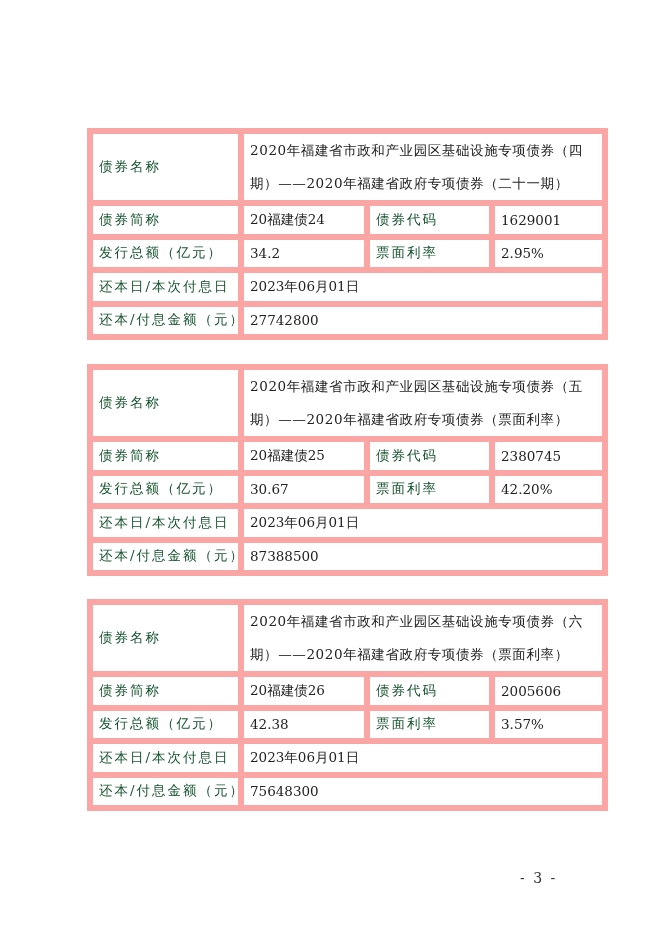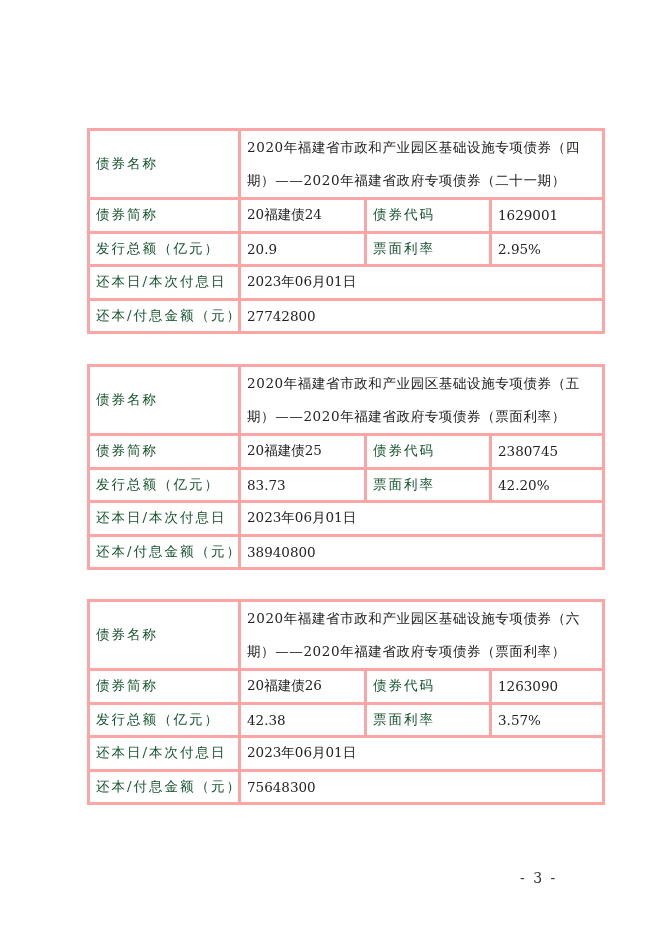--- a/index.html
+++ b/index.html
@@ -16,21 +16,21 @@
       color: #222;
     }
     .bond-table {
       position: absolute;
       left: 87px;
       width: 515px;
       border-collapse: collapse;
       table-layout: fixed;
     }
     .bond-table td {
-      border: 3px solid #fca5a5;
+      border: 6px solid #fca5a5;
       padding: 0 0 0 6px;
       font-size: 13.5px;
       vertical-align: middle;
       white-space: nowrap;
       overflow: hidden;
     }
     .bond-table td.label {
       letter-spacing: 2px;
       color: #14532d;
     }
@@ -72,21 +72,21 @@
     <td class="name-value" colspan="3">2020年福建省市政和产业园区基础设施专项债券（四期）——2020年福建省政府专项债券（二十一期）</td>
   </tr>
   <tr class="row-std">
     <td class="label">债券简称</td>
     <td>20福建债24</td>
     <td class="label">债券代码</td>
     <td>1629001</td>
   </tr>
   <tr class="row-std">
     <td class="label">发行总额（亿元）</td>
-    <td>20.9</td>
+    <td>34.2</td>
     <td class="label">票面利率</td>
     <td>2.95%</td>
   </tr>
   <tr class="row-std">
     <td class="label">还本日/本次付息日</td>
     <td colspan="3">2023年06月01日</td>
   </tr>
   <tr class="row-std">
     <td class="label">还本/付息金额（元）</td>
     <td colspan="3">27742800</td>
@@ -107,52 +107,52 @@
     <td class="name-value" colspan="3">2020年福建省市政和产业园区基础设施专项债券（五期）——2020年福建省政府专项债券（票面利率）</td>
   </tr>
   <tr class="row-std">
     <td class="label">债券简称</td>
     <td>20福建债25</td>
     <td class="label">债券代码</td>
     <td>2380745</td>
   </tr>
   <tr class="row-std">
     <td class="label">发行总额（亿元）</td>
-    <td>83.73</td>
+    <td>30.67</td>
     <td class="label">票面利率</td>
     <td>42.20%</td>
   </tr>
   <tr class="row-std">
     <td class="label">还本日/本次付息日</td>
     <td colspan="3">2023年06月01日</td>
   </tr>
   <tr class="row-std">
     <td class="label">还本/付息金额（元）</td>
-    <td colspan="3">38940800</td>
+    <td colspan="3">87388500</td>
   </tr>
 </tbody>
   </table>
 
 <table class="bond-table" style="top:599px;">
   <colgroup>
       <col class="col1">
       <col class="col2">
       <col class="col3">
       <col class="col4">
     </colgroup>
   <tbody>
       <tr class="row-name">
     <td class="label">债券名称</td>
     <td class="name-value" colspan="3">2020年福建省市政和产业园区基础设施专项债券（六期）——2020年福建省政府专项债券（票面利率）</td>
   </tr>
   <tr class="row-std">
     <td class="label">债券简称</td>
     <td>20福建债26</td>
     <td class="label">债券代码</td>
-    <td>1263090</td>
+    <td>2005606</td>
   </tr>
   <tr class="row-std">
     <td class="label">发行总额（亿元）</td>
     <td>42.38</td>
     <td class="label">票面利率</td>
     <td>3.57%</td>
   </tr>
   <tr class="row-std">
     <td class="label">还本日/本次付息日</td>
     <td colspan="3">2023年06月01日</td>

